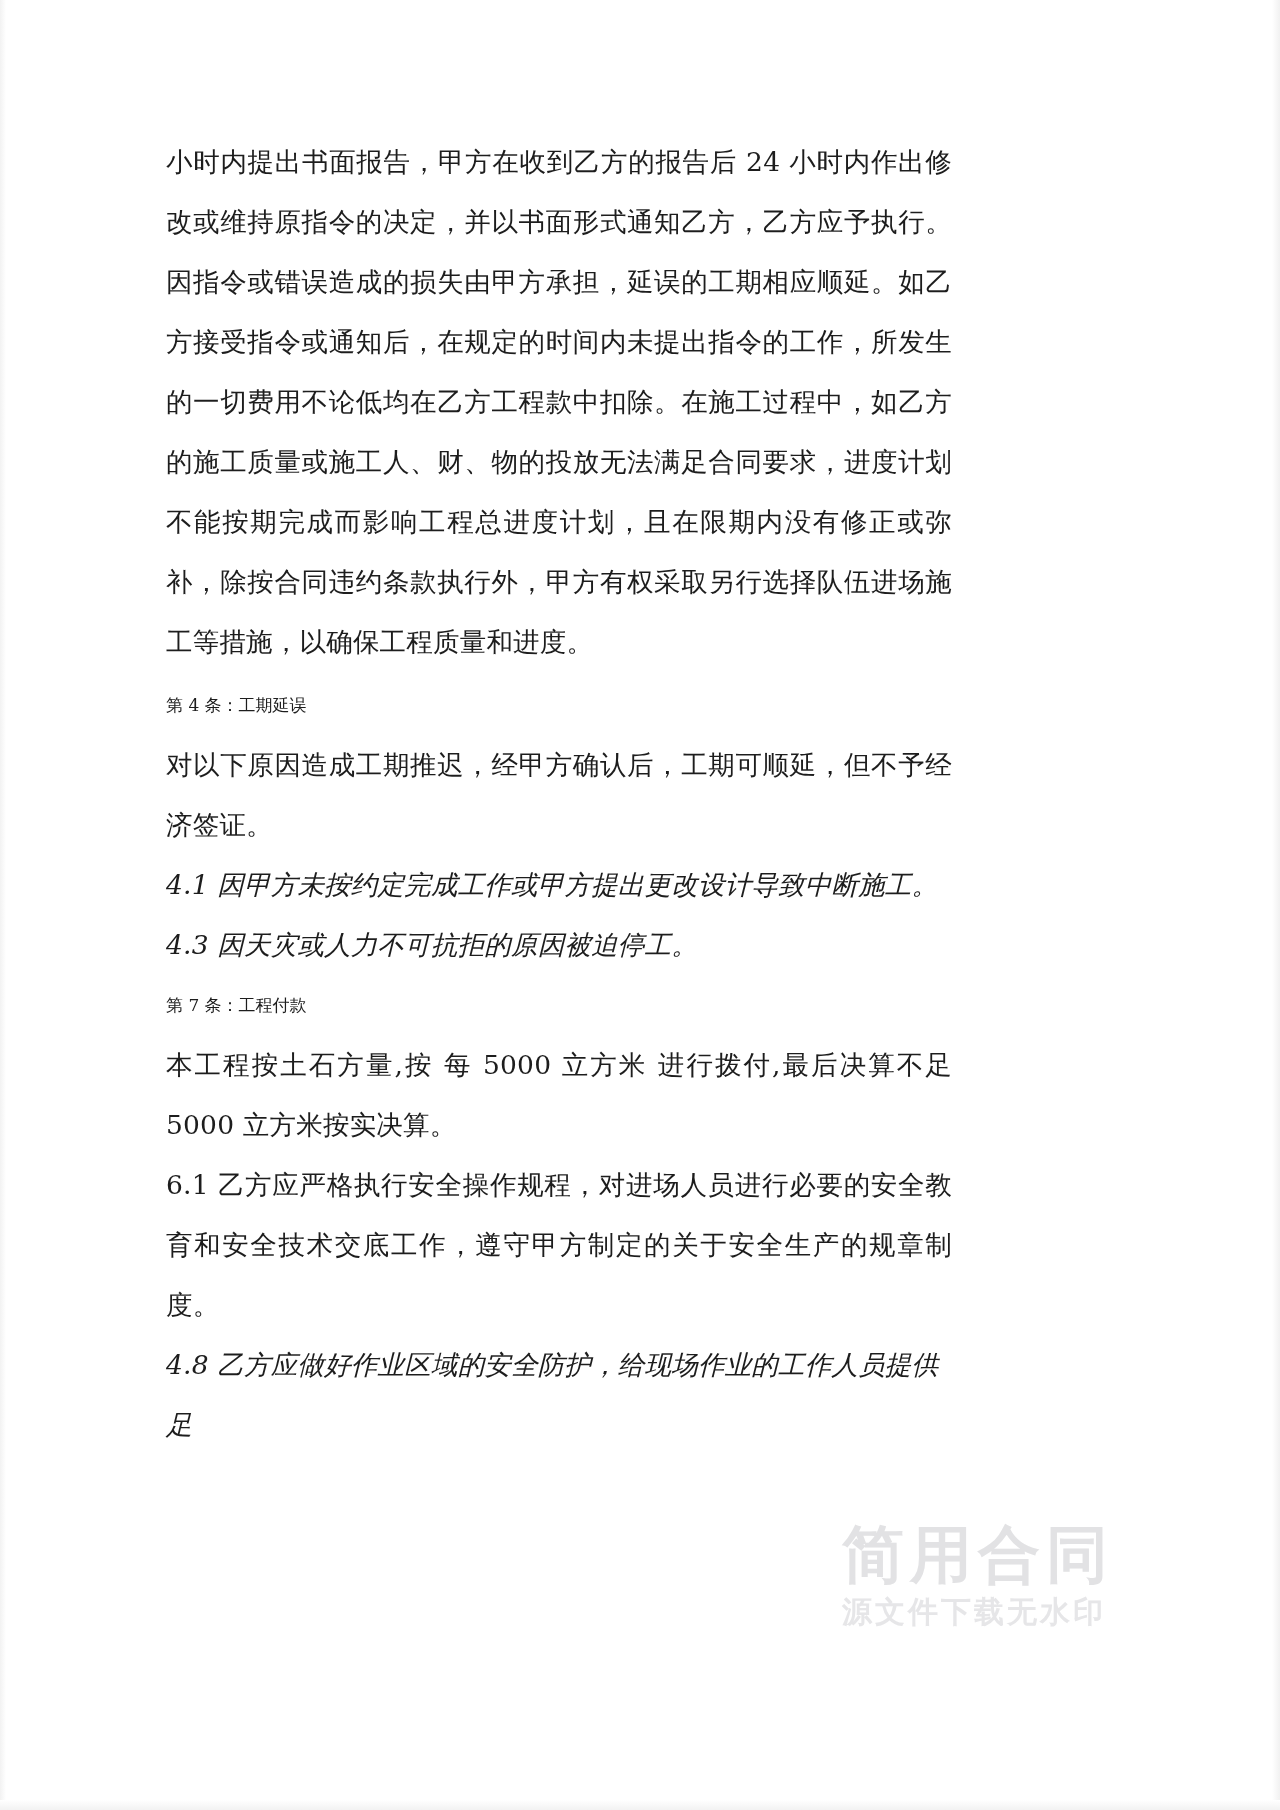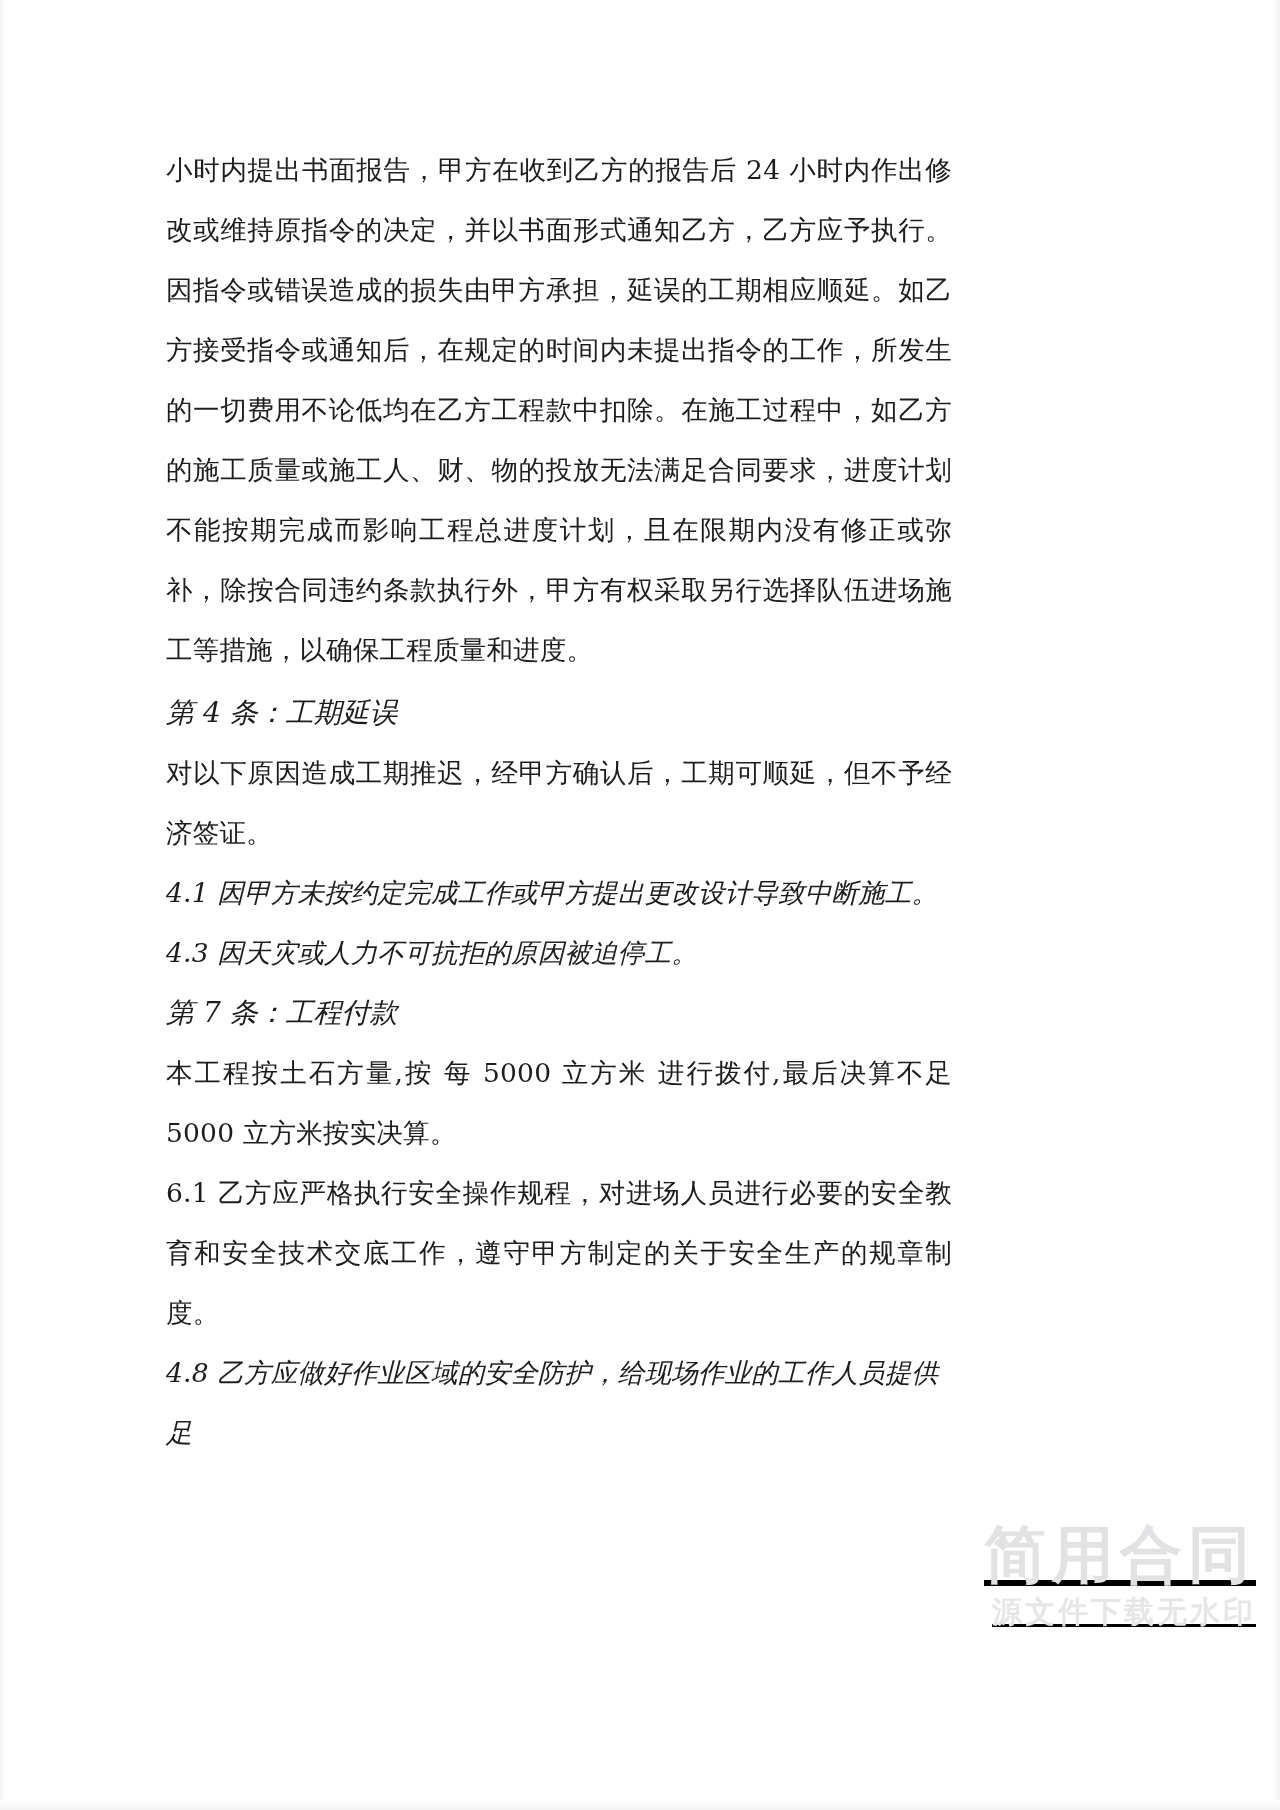--- a/index.html
+++ b/index.html
@@ -36,21 +36,21 @@
     position: absolute;
     left: 0; bottom: 0;
     width: 100%; height: 10px;
     background: linear-gradient(to top, #f2f2f2, #ffffff);
     pointer-events: none;
   }
 
   .content {
     position: absolute;
     left: 166px;
-    top: 140px;
+    top: 132px;
     width: 786px;
   }
 
   
   .para {
     font-family: "DejaVu Serif", "Liberation Serif", serif;
     font-size: 26.5px;
     line-height: 60px;
     color: #1d1d1d;
     text-align: justify;
@@ -64,41 +64,39 @@
     text-align: justify;
   }
 
   .para.single {
     text-align: left;
     font-style: italic;
   }
 
   .heading {
     font-family: "DejaVu Serif", "Liberation Serif", serif;
-    font-size: 28px;
+    font-size: 17px;
     line-height: 60px;
     color: #1d1d1d;
     text-align: left;
     margin: 0;
     white-space: pre;
-    font-style: italic;
   }
 
   .spacer-sm { height: 3px; }
 
   
   .watermark {
     position: absolute;
-    right: 24px;
+    right: 38px;
     bottom: 176px;
     width: 400px;
-    text-align: right;
+    text-align: left;
     pointer-events: none;
     user-select: none;
-    text-decoration: underline;
   }
   .wm-main {
     font-family: "DejaVu Sans", "Liberation Sans", sans-serif;
     font-size: 62px;
     font-weight: 700;
     letter-spacing: 6px;
     color: #e2e2e4;
     line-height: 1.05;
   }
   .wm-sub {

